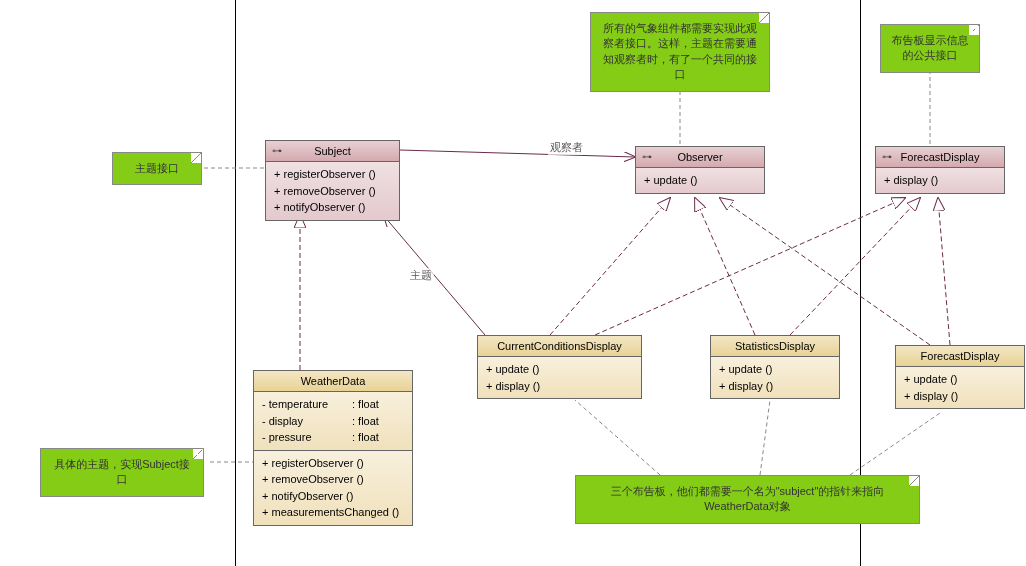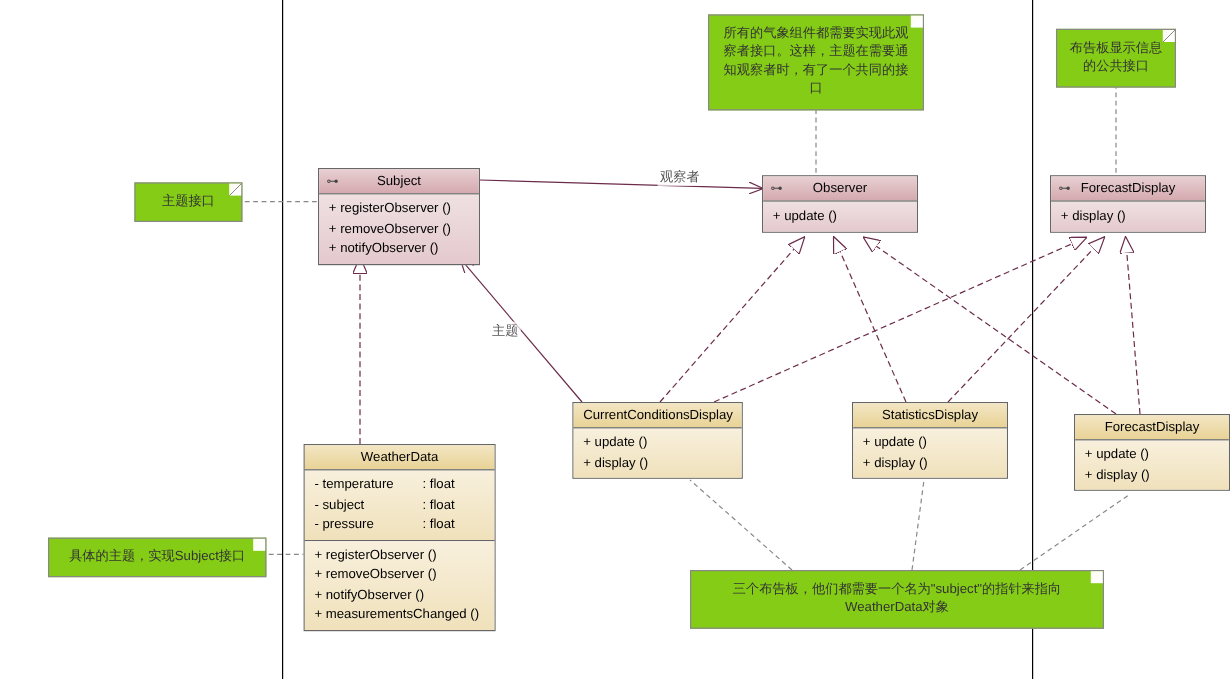--- a/index.html
+++ b/index.html
@@ -153,21 +153,21 @@
 </div>
 
 <div class="note" style="left:590px; top:12px; width:180px;">
   <span>所有的气象组件都需要实现此观察者接口。这样，主题在需要通知观察者时，有了一个共同的接口</span>
 </div>
 
 <div class="note" style="left:880px; top:24px; width:100px;">
   <span>布告板显示信息的公共接口</span>
 </div>
 
-<div class="note" style="left:40px; top:448px; width:182px;">
+<div class="note" style="left:40px; top:448px; width:164px;">
   <span>具体的主题，实现Subject接口</span>
 </div>
 
 <div class="note" style="left:575px; top:475px; width:345px;">
   <span>三个布告板，他们都需要一个名为"subject"的指针来指向WeatherData对象</span>
 </div>
 
 <div class="uml-class interface" style="left:265px; top:140px; width:135px;">
   <div class="uml-header">
     <span class="iface-icon">⊶</span>
@@ -203,37 +203,37 @@
 <div class="uml-class concrete" style="left:253px; top:370px; width:160px;">
   <div class="uml-header">
     <span>WeatherData</span>
   </div>
   <div class="uml-section">
     <div class="attr-row">
         <span class="attr-name">-  temperature</span>
         <span>: float</span>
       </div>
     <div class="attr-row">
-        <span class="attr-name">-  subject</span>
+        <span class="attr-name">-  display</span>
         <span>: float</span>
       </div>
     <div class="attr-row">
         <span class="attr-name">-  pressure</span>
         <span>: float</span>
       </div>
   </div>
   <div class="uml-section">
     <div>+  registerObserver ()</div>
     <div>+  removeObserver ()</div>
     <div>+  notifyObserver ()</div>
     <div>+  measurementsChanged ()</div>
   </div>
 </div>
 
-<div class="uml-class concrete" style="left:477px; top:335px; width:142px;">
+<div class="uml-class concrete" style="left:477px; top:335px; width:165px;">
   <div class="uml-header">
     <span>CurrentConditionsDisplay</span>
   </div>
   <div class="uml-section">
     <div>+  update ()</div>
     <div>+  display ()</div>
   </div>
 </div>
 
 <div class="uml-class concrete" style="left:710px; top:335px; width:120px;">

